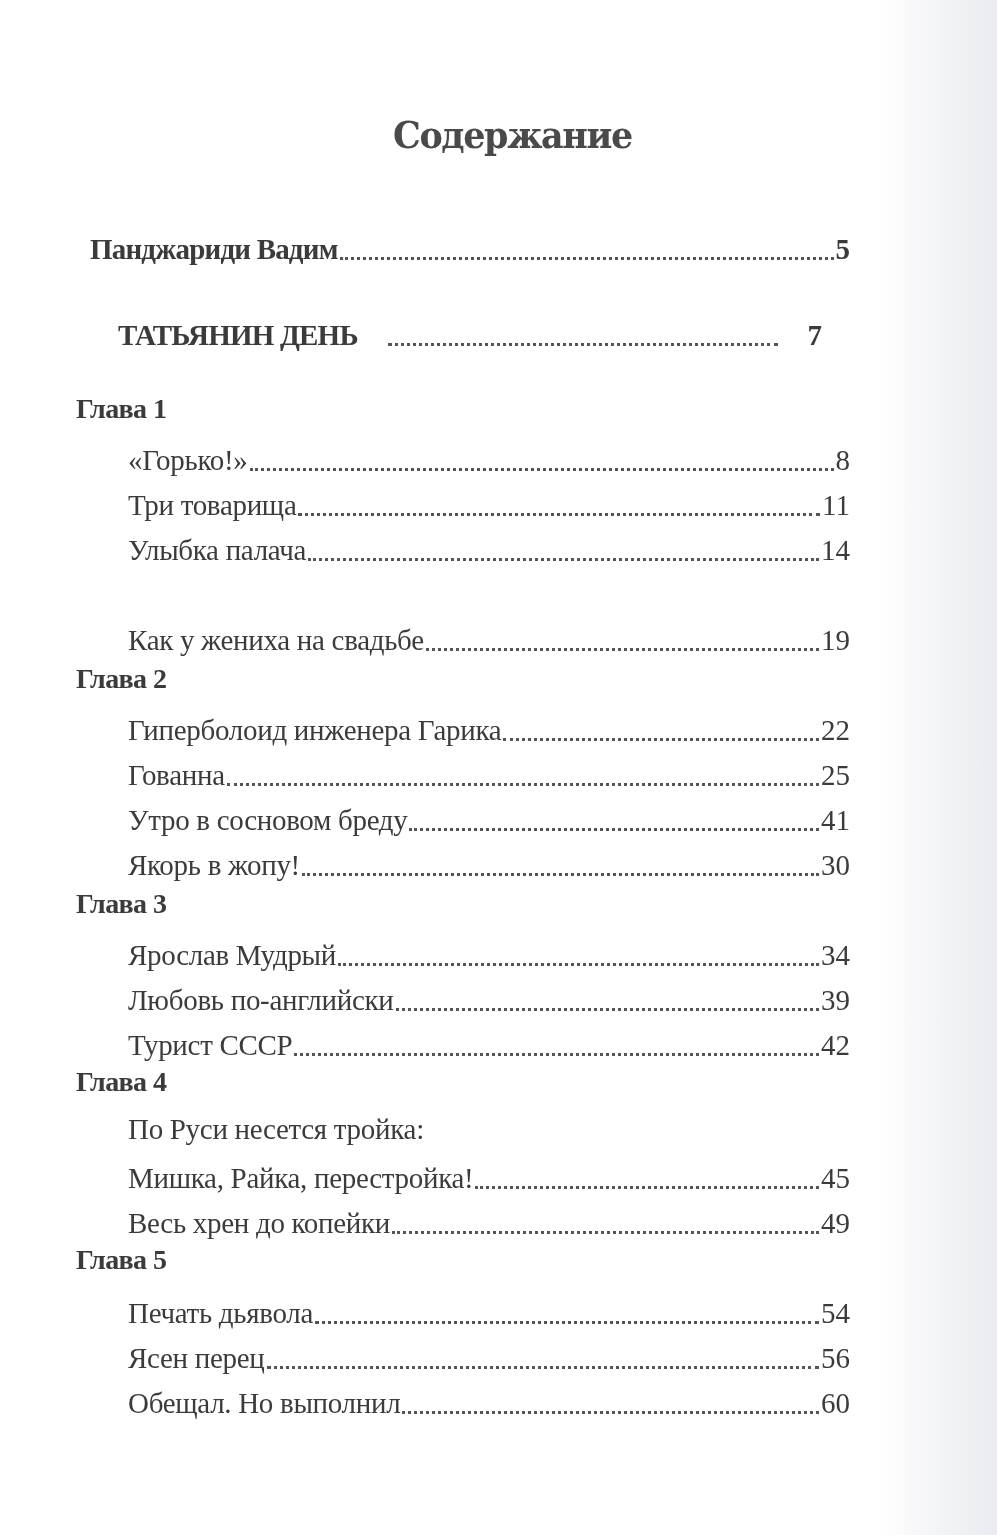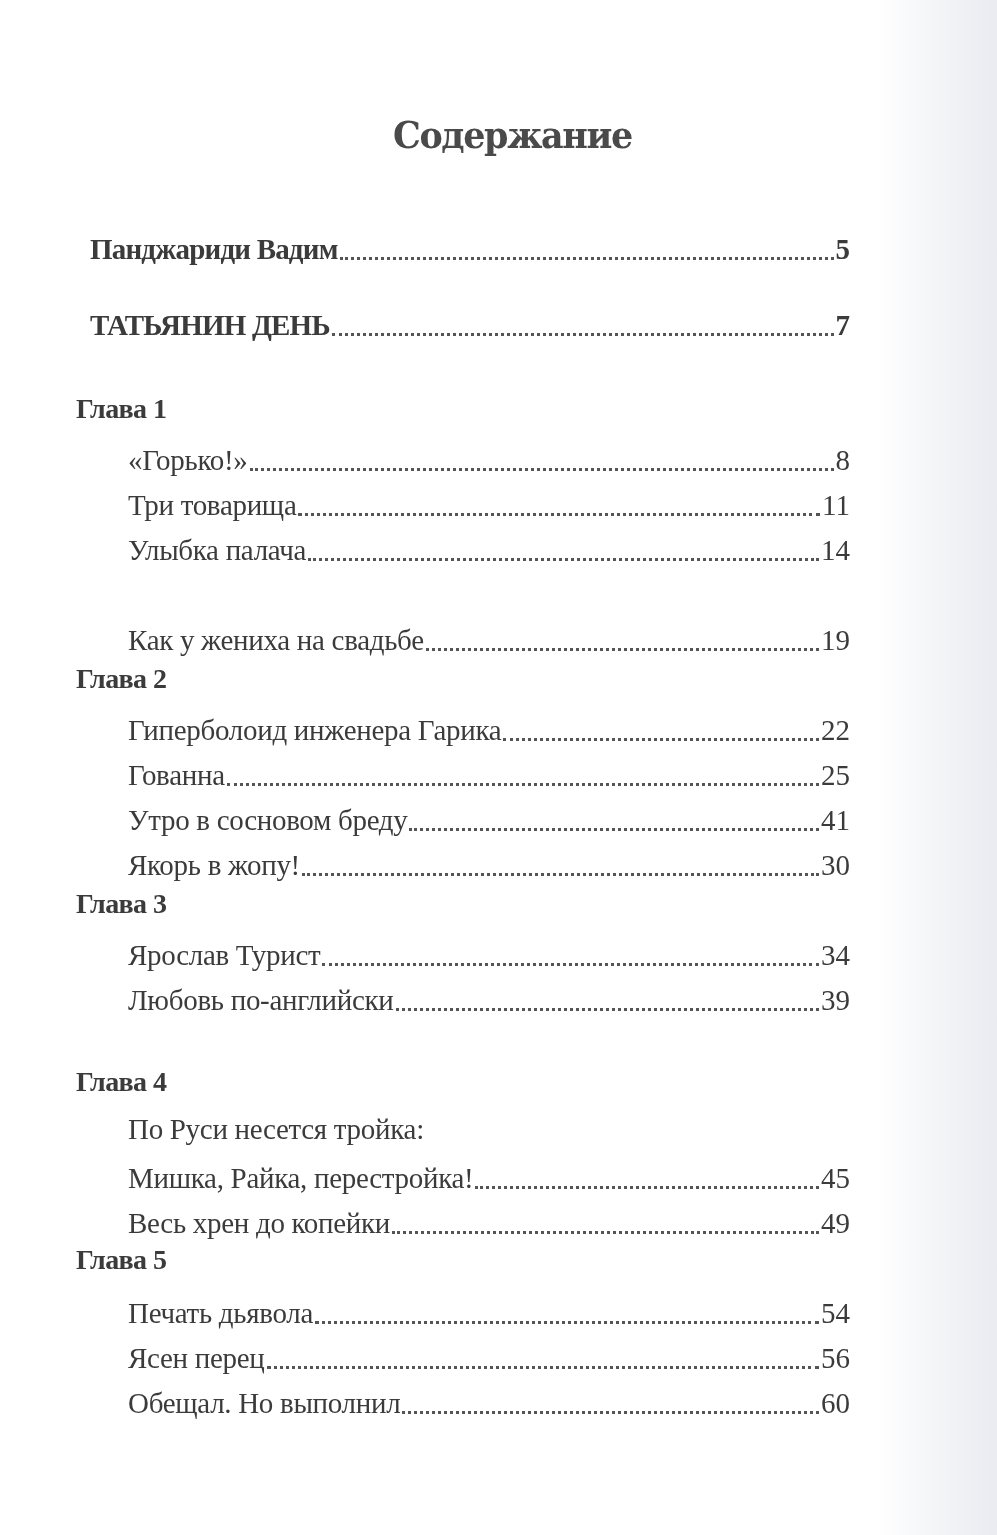--- a/index.html
+++ b/index.html
@@ -59,21 +59,21 @@
   <div class="title">Содержание</div>
 
   <div class="row top" style="top:226px;">
     <span style="width:90px;flex:none;"></span>
     <span class="label">Панджариди Вадим</span>
     <span class="leader"></span>
     <span class="num">5</span>
     <span style="width:66px;flex:none;"></span>
   </div>
 
-  <div class="row top" style="top:302px;">
+  <div class="row top" style="top:312px;gap:28px;">
     <span style="width:90px;flex:none;"></span>
     <span class="label">ТАТЬЯНИН ДЕНЬ</span>
     <span class="leader"></span>
     <span class="num">7</span>
     <span style="width:66px;flex:none;"></span>
   </div>
 
   <div class="chapter" style="top:392px;">Глава 1</div>
 
   <div class="row sub" style="top:437px;">
@@ -133,32 +133,39 @@
     <span class="label">Якорь в жопу!</span>
     <span class="leader"></span>
     <span class="num">30</span>
     <span style="width:66px;flex:none;"></span>
   </div>
 
   <div class="chapter" style="top:887px;">Глава 3</div>
 
   <div class="row sub" style="top:932px;">
     <span style="width:128px;flex:none;"></span>
-    <span class="label">Ярослав Турист</span>
+    <span class="label">Ярослав Мудрый</span>
     <span class="leader"></span>
     <span class="num">34</span>
     <span style="width:66px;flex:none;"></span>
   </div>
   <div class="row sub" style="top:977px;">
     <span style="width:128px;flex:none;"></span>
     <span class="label">Любовь по-английски</span>
     <span class="leader"></span>
     <span class="num">39</span>
     <span style="width:66px;flex:none;"></span>
   </div>
+  <div class="row sub" style="top:1022px;">
+    <span style="width:128px;flex:none;"></span>
+    <span class="label">Турист СССР</span>
+    <span class="leader"></span>
+    <span class="num">42</span>
+    <span style="width:66px;flex:none;"></span>
+  </div>
 
   <div class="chapter" style="top:1065px;">Глава 4</div>
 
   <div class="plain" style="left:128px; top:1112px;">По Руси несется тройка:</div>
 
   <div class="row sub" style="top:1155px;">
     <span style="width:128px;flex:none;"></span>
     <span class="label">Мишка, Райка, перестройка!</span>
     <span class="leader"></span>
     <span class="num">45</span>

